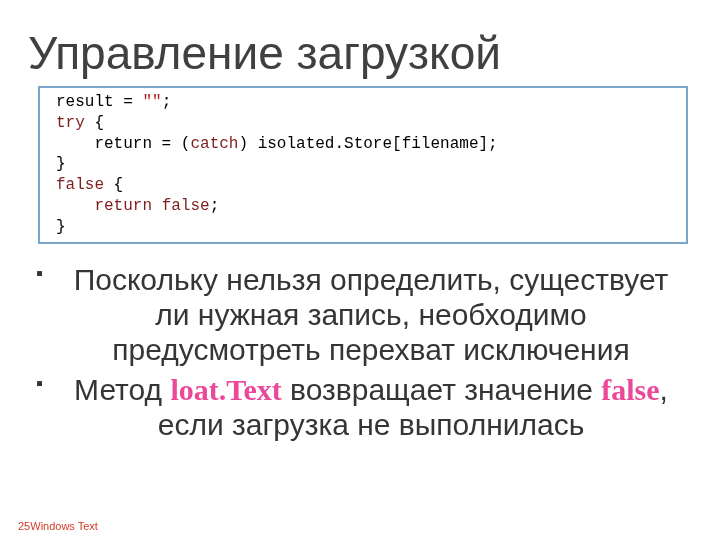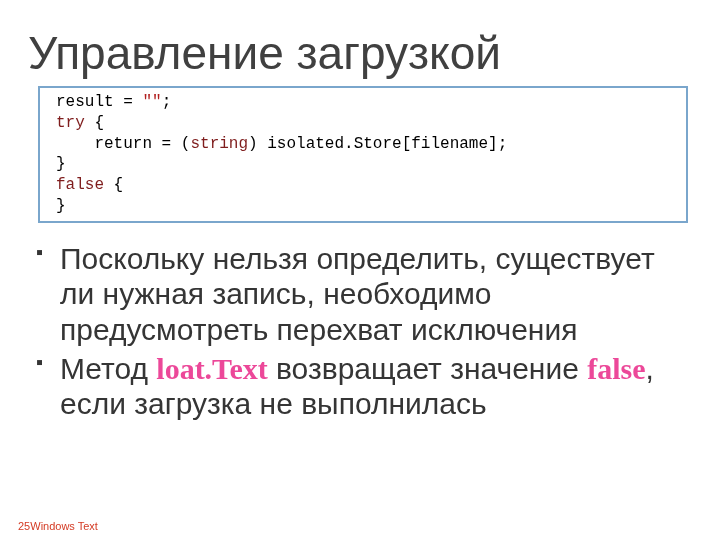--- a/index.html
+++ b/index.html
@@ -2,38 +2,39 @@
 <html><head>
 <meta charset="utf-8">
 <style>
   * { box-sizing: border-box; margin: 0; padding: 0; }
   html, body { width: 720px; height: 540px; background: #fff; font-family: "Segoe UI Light", "Segoe UI", Arial, sans-serif; }
   .slide { width: 720px; height: 540px; position: relative; padding: 30px 28px 20px 28px; }
   .title { color: #404040; font-size: 46px; font-weight: 300; line-height: 1; margin-bottom: 10px; }
   .code-box { border: 2px solid #7aa6cc; margin: 6px 4px 18px 10px; padding: 4px 10px 4px 16px; font-family: Consolas, "Courier New", monospace; font-size: 16px; line-height: 1.3; color: #000; }
   .kw { color: #7f1d1d; }
   .str { color: #b22020; }
-  .bullets { list-style: none; padding: 0 10px 0 4px; }
+  .bullets { list-style: none; padding: 0 10px 0 4px; text-align: center; }
   .bullets li { position: relative; padding-left: 28px; font-size: 30px; font-weight: 300; color: #353535; line-height: 1.18; margin-bottom: 4px; }
   .bullets li::before { content: "▪"; position: absolute; left: 4px; top: 0; color: #353535; font-size: 20px; }
   .mono { font-family: Liberation Serif, serif; font-weight: 600; color: #ec4899; }
   .footer { position: absolute; left: 18px; bottom: 8px; width: 684px; display: flex; font-size: 11px; color: #d43b24; font-family: "Segoe UI", Arial, sans-serif; }
 </style>
 </head>
 <body>
 
 <div class="slide">
   <h1 class="title">Управление загрузкой</h1>
 
   <div class="code-box">
     <div><span>result = </span><span class="str">""</span><span>;</span></div>
     <div><span class="kw">try</span><span> {</span></div>
-    <div><span style="white-space:pre;">    return = (</span><span class="kw">string</span><span>) isolated.Store[filename];</span></div>
+    <div><span style="white-space:pre;">    return = (</span><span class="kw">catch</span><span>) isolated.Store[filename];</span></div>
     <div>}</div>
     <div><span class="kw">false</span><span>  {</span></div>
+    <div><span style="white-space:pre;">    </span><span class="kw">return</span><span> </span><span class="kw">false</span><span>;</span></div>
     <div>}</div>
   </div>
 
   <ul class="bullets">
     <li>Поскольку нельзя определить, существует ли нужная запись, необходимо предусмотреть перехват исключения</li>
     <li>
       <span>Метод </span><span class="mono">loat.Text</span><span> возвращает значение </span><span class="mono">false</span><span>, если загрузка не выполнилась</span>
     </li>
   </ul>
 

